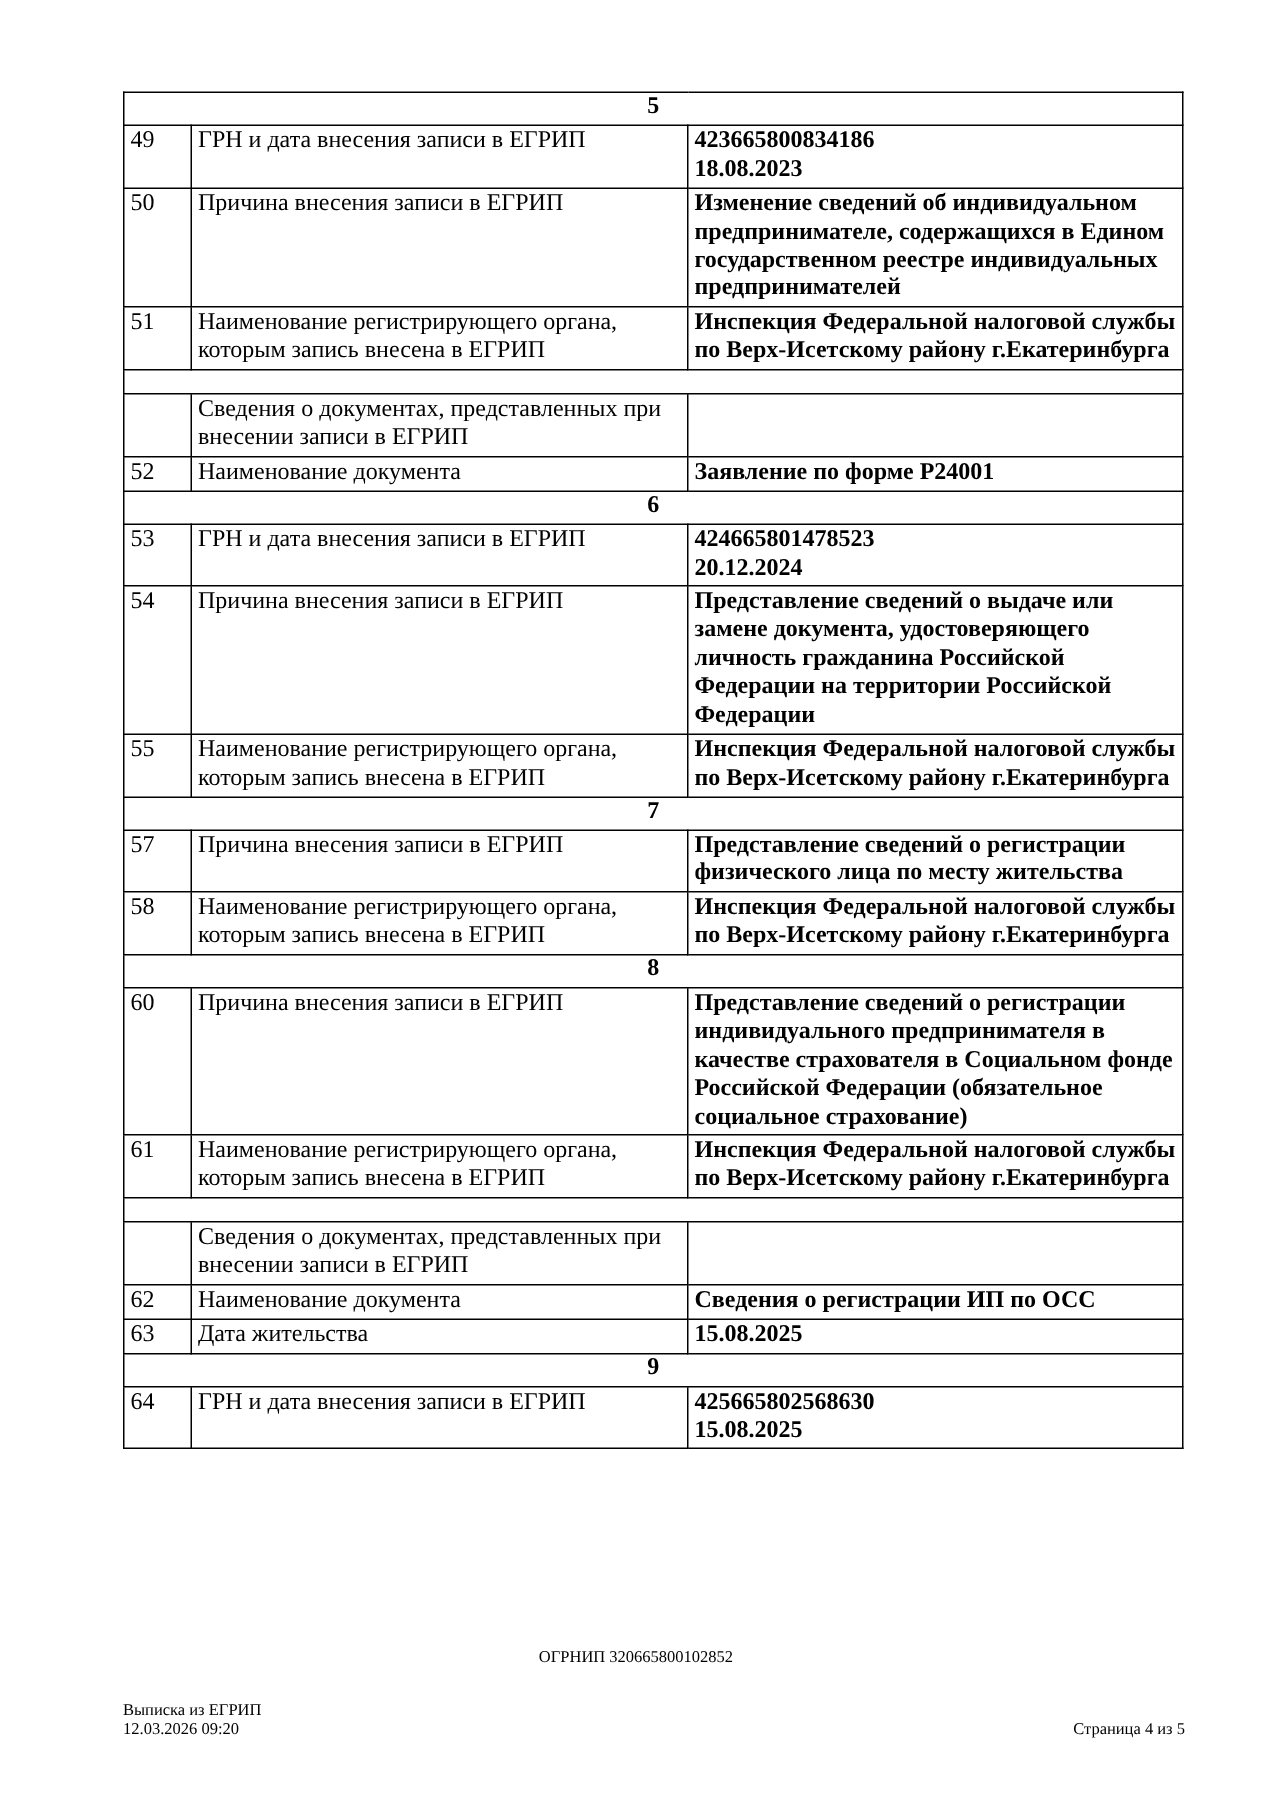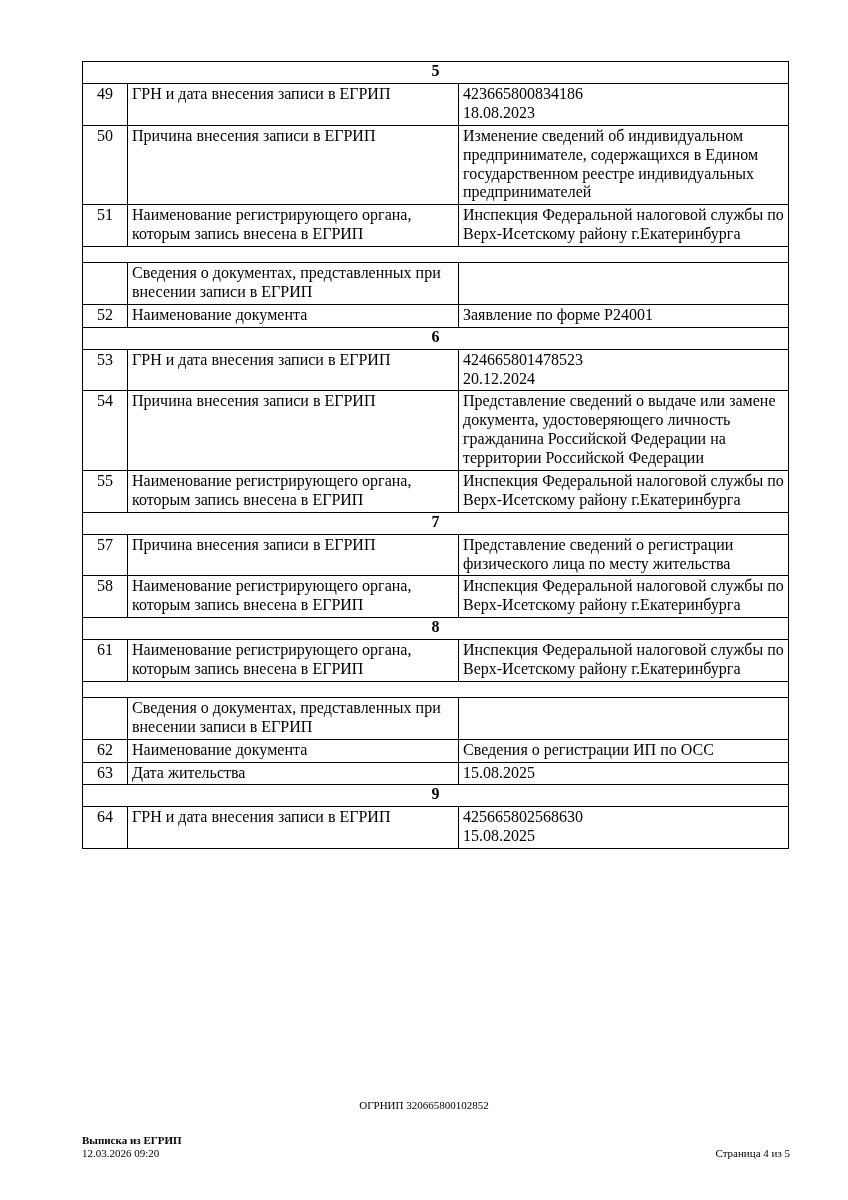--- a/index.html
+++ b/index.html
@@ -39,34 +39,35 @@
     text-align: center;
     font-weight: bold;
     padding: 0 0 2px 0;
     height: 19px;
   }
   tr.spacer-row td {
     height: 15px;
     padding: 0;
   }
   td.num {
-    text-align: center;
+    text-align: left;
   }
   td.value {
     white-space: pre-line;
+    font-weight: bold;
   }
   .footer-left {
     position: absolute;
     left: 82px;
     top: 1134px;
     font-size: 11px;
     line-height: 13px;
   }
   .footer-left .doc-title {
-    font-weight: bold;
+    font-weight: normal;
   }
   .footer-center {
     position: absolute;
     left: 0;
     right: 0;
     top: 1099px;
     text-align: center;
     font-size: 11px;
     line-height: 13px;
   }
@@ -152,20 +153,25 @@
         </tr>
         <tr>
           <td class="num">58</td>
           <td class="label">Наименование регистрирующего органа, которым запись внесена в ЕГРИП</td>
           <td class="value">Инспекция Федеральной налоговой службы по Верх-Исетскому району г.Екатеринбурга</td>
         </tr>
         <tr class="section-row">
           <td colspan="3">8</td>
         </tr>
         <tr>
+          <td class="num">60</td>
+          <td class="label">Причина внесения записи в ЕГРИП</td>
+          <td class="value">Представление сведений о регистрации индивидуального предпринимателя в качестве страхователя в Социальном фонде Российской Федерации (обязательное социальное страхование)</td>
+        </tr>
+        <tr>
           <td class="num">61</td>
           <td class="label">Наименование регистрирующего органа, которым запись внесена в ЕГРИП</td>
           <td class="value">Инспекция Федеральной налоговой службы по Верх-Исетскому району г.Екатеринбурга</td>
         </tr>
         <tr class="spacer-row">
           <td colspan="3"></td>
         </tr>
         <tr>
           <td class="num"></td>
           <td class="label">Сведения о документах, представленных при внесении записи в ЕГРИП</td>

